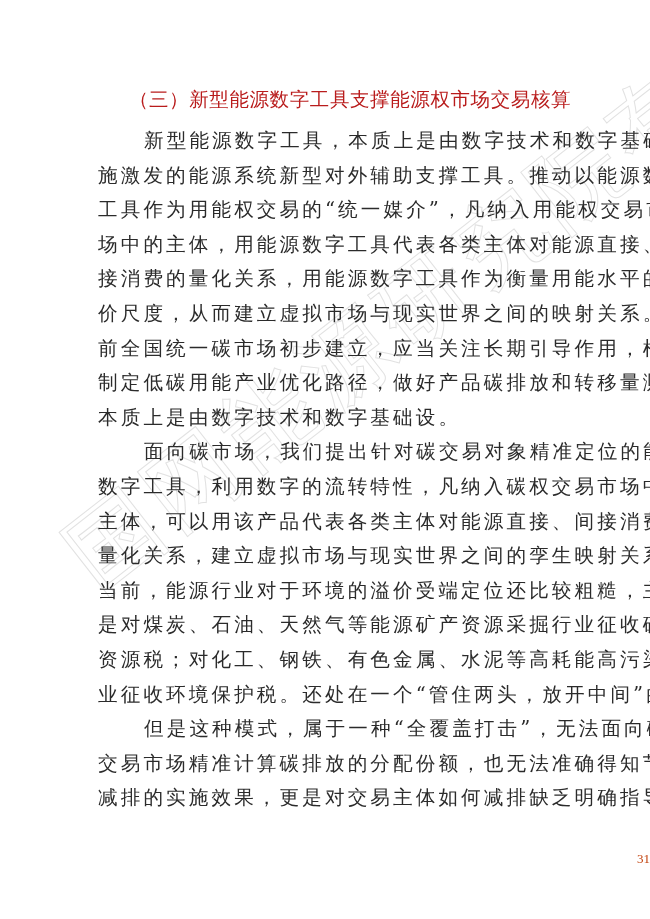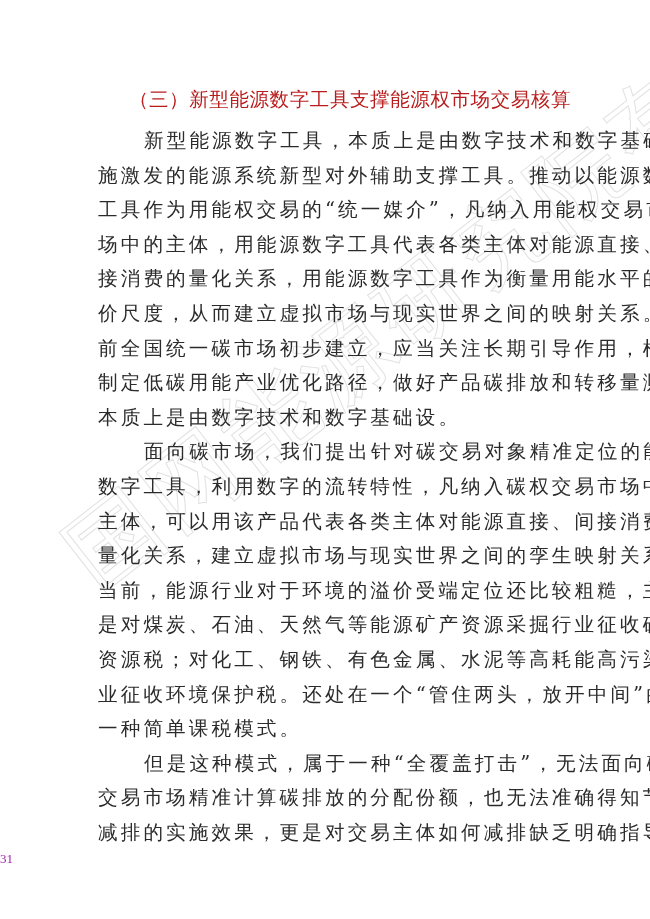--- a/index.html
+++ b/index.html
@@ -72,24 +72,24 @@
       text-align: justify;
       text-align-last: justify;
     }
     .line.first { padding-left: 46px; }
     .line.last { text-align-last: left; }
     .page-number {
       position: absolute;
       left: 0;
       top: 851px;
       width: 650px;
-      text-align: left;
+      text-align: right;
       font-family: "Liberation Serif", serif;
       font-size: 13px;
-      color: #a21caf;
+      color: #c2410c;
       z-index: 1;
     }
   </style>
 </head>
 <body>
 
 <div class="page">
 
   <div class="watermark">国网能源研究院有限公司</div>
 
@@ -109,21 +109,20 @@
     </p>
     <p class="para" style="text-indent:0">
       <span class="line first">面向碳市场，我们提出针对碳交易对象精准定位的能源</span>
       <span class="line">数字工具，利用数字的流转特性，凡纳入碳权交易市场中的</span>
       <span class="line">主体，可以用该产品代表各类主体对能源直接、间接消费的</span>
       <span class="line">量化关系，建立虚拟市场与现实世界之间的孪生映射关系。</span>
       <span class="line">当前，能源行业对于环境的溢价受端定位还比较粗糙，主要</span>
       <span class="line">是对煤炭、石油、天然气等能源矿产资源采掘行业征收矿产</span>
       <span class="line">资源税；对化工、钢铁、有色金属、水泥等高耗能高污染行</span>
       <span class="line">业征收环境保护税。还处在一个“管住两头，放开中间”的</span>
-      <span class="line last">一种简单课税模式。</span>
     </p>
     <p class="para" style="text-indent:0">
       <span class="line first">但是这种模式，属于一种“全覆盖打击”，无法面向碳</span>
       <span class="line">交易市场精准计算碳排放的分配份额，也无法准确得知节能</span>
       <span class="line">减排的实施效果，更是对交易主体如何减排缺乏明确指导，</span>
     </p>
   </div>
 
   <div class="page-number">31</div>
 

